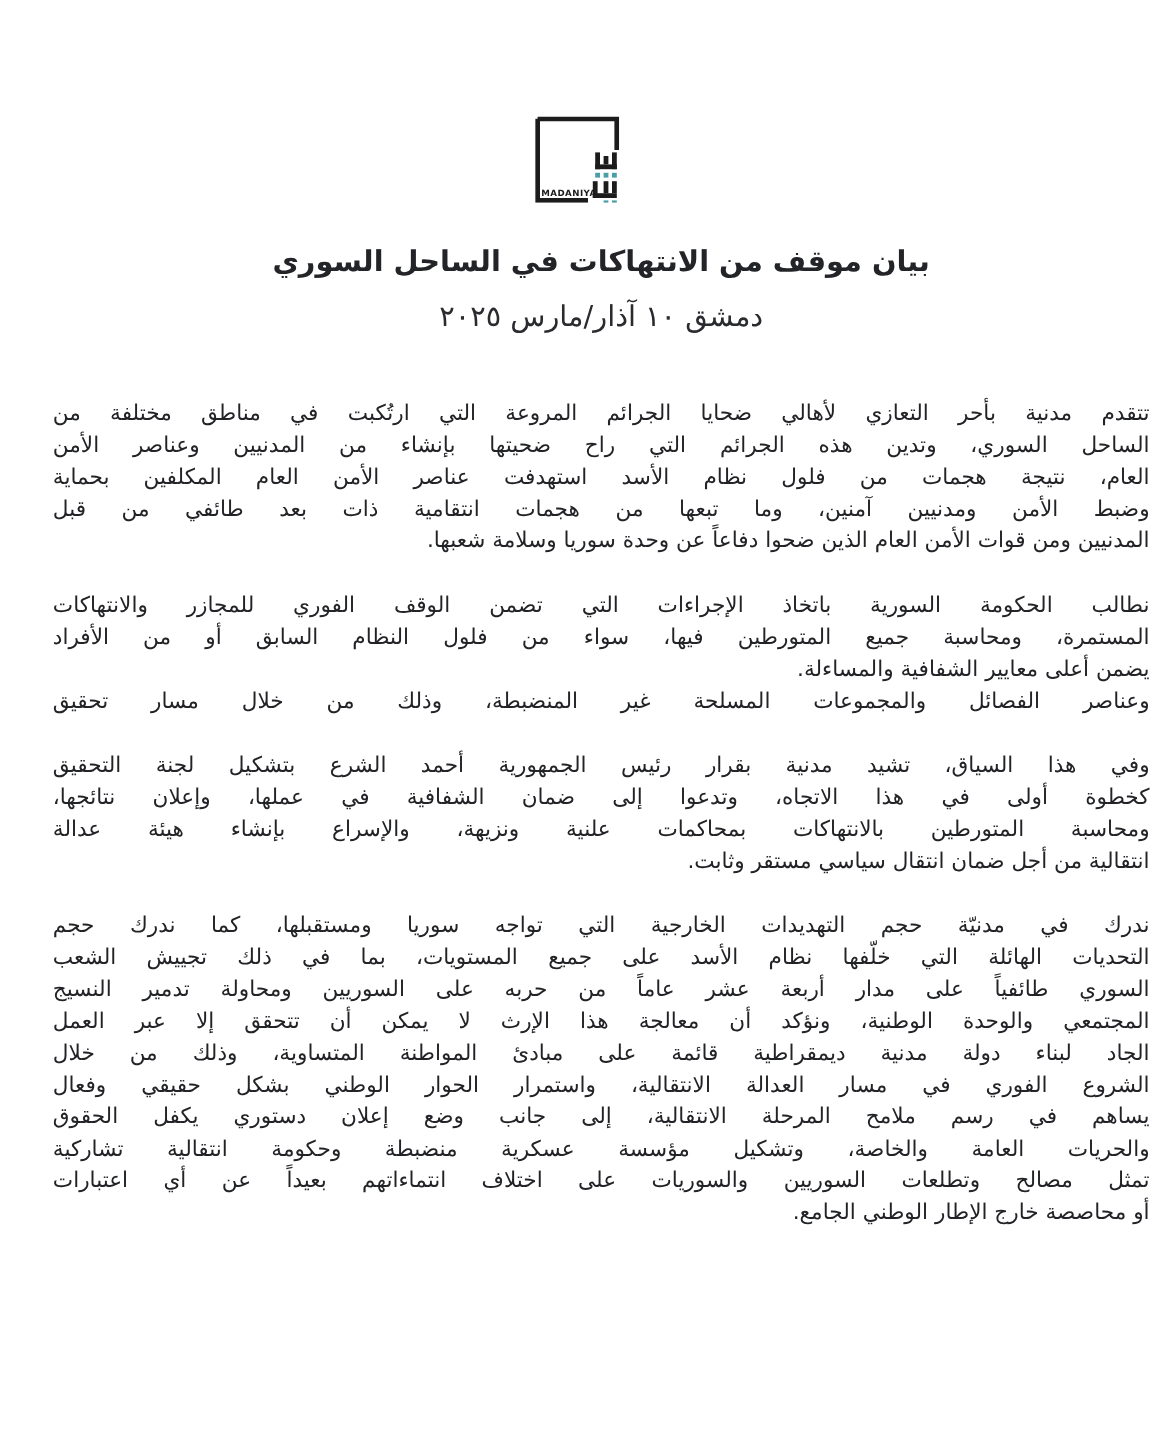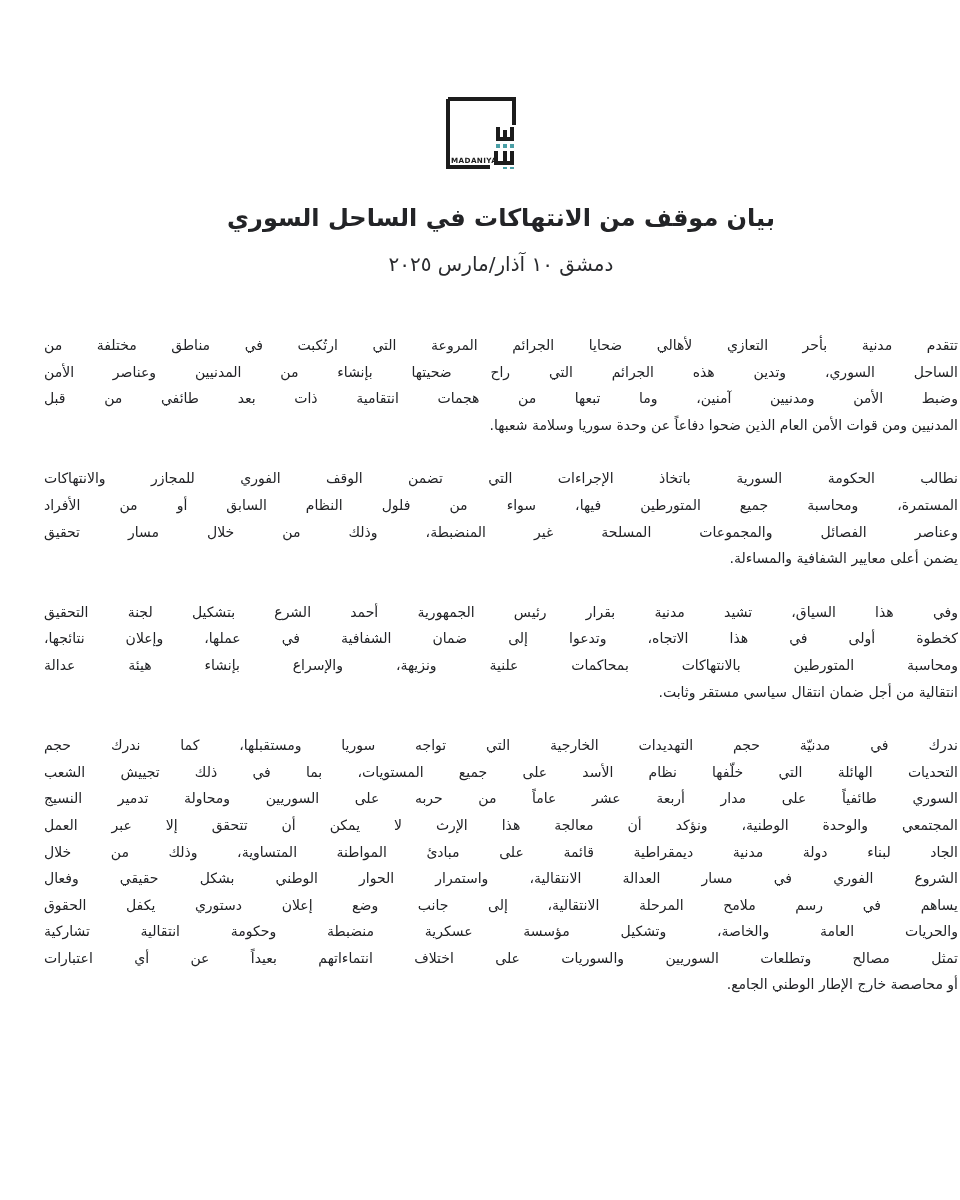--- a/index.html
+++ b/index.html
@@ -45,37 +45,37 @@
       margin: 0;
     }
     .dateline {
       position: absolute;
       left: 60px;
       right: 60px;
       top: 250px;
       text-align: center;
       direction: rtl;
       font-family: "DejaVu Sans", sans-serif;
-      font-size: 20px;
+      font-size: 24px;
       line-height: 28px;
       color: #2a2b2e;
       margin: 0;
     }
     
     .body {
       position: absolute;
       left: 44px;
       right: 44px;
       top: 332px;
       direction: rtl;
     }
     .para {
       margin: 0 0 27px 0;
       font-family: "DejaVu Sans", sans-serif;
-      font-size: 14px;
+      font-size: 18px;
       line-height: 26.6px;
       text-align: justify;
       text-align-last: right;
       color: #222326;
     }
     .para .line {
       display: block;
       text-align: justify;
       text-align-last: justify;
       white-space: nowrap;
@@ -116,29 +116,30 @@
   </div>
 
   <h1 class="title">بيان موقف من الانتهاكات في الساحل السوري</h1>
   <p class="dateline">دمشق ١٠ آذار/مارس ٢٠٢٥</p>
 
   <div class="body">
 
     <p class="para">
       <span class="line">تتقدم مدنية بأحر التعازي لأهالي ضحايا الجرائم المروعة التي ارتُكبت في مناطق مختلفة من</span>
       <span class="line">الساحل السوري، وتدين هذه الجرائم التي راح ضحيتها بإنشاء من المدنيين وعناصر الأمن</span>
+      <span class="line">العام، نتيجة هجمات من فلول نظام الأسد استهدفت عناصر الأمن العام المكلفين بحماية</span>
       <span class="line">وضبط الأمن ومدنيين آمنين، وما تبعها من هجمات انتقامية ذات بعد طائفي من قبل</span>
       <span class="line last">المدنيين ومن قوات الأمن العام الذين ضحوا دفاعاً عن وحدة سوريا وسلامة شعبها.</span>
     </p>
 
     <p class="para">
       <span class="line">نطالب الحكومة السورية باتخاذ الإجراءات التي تضمن الوقف الفوري للمجازر والانتهاكات</span>
       <span class="line">المستمرة، ومحاسبة جميع المتورطين فيها، سواء من فلول النظام السابق أو من الأفراد</span>
+      <span class="line last">يضمن أعلى معايير الشفافية والمساءلة.</span>
       <span class="line">وعناصر الفصائل والمجموعات المسلحة غير المنضبطة، وذلك من خلال مسار تحقيق</span>
-      <span class="line last">يضمن أعلى معايير الشفافية والمساءلة.</span>
     </p>
 
     <p class="para">
       <span class="line">وفي هذا السياق، تشيد مدنية بقرار رئيس الجمهورية أحمد الشرع بتشكيل لجنة التحقيق</span>
       <span class="line">كخطوة أولى في هذا الاتجاه، وتدعوا إلى ضمان الشفافية في عملها، وإعلان نتائجها،</span>
       <span class="line">ومحاسبة المتورطين بالانتهاكات بمحاكمات علنية ونزيهة، والإسراع بإنشاء هيئة عدالة</span>
       <span class="line last">انتقالية من أجل ضمان انتقال سياسي مستقر وثابت.</span>
     </p>
 
     <p class="para">

